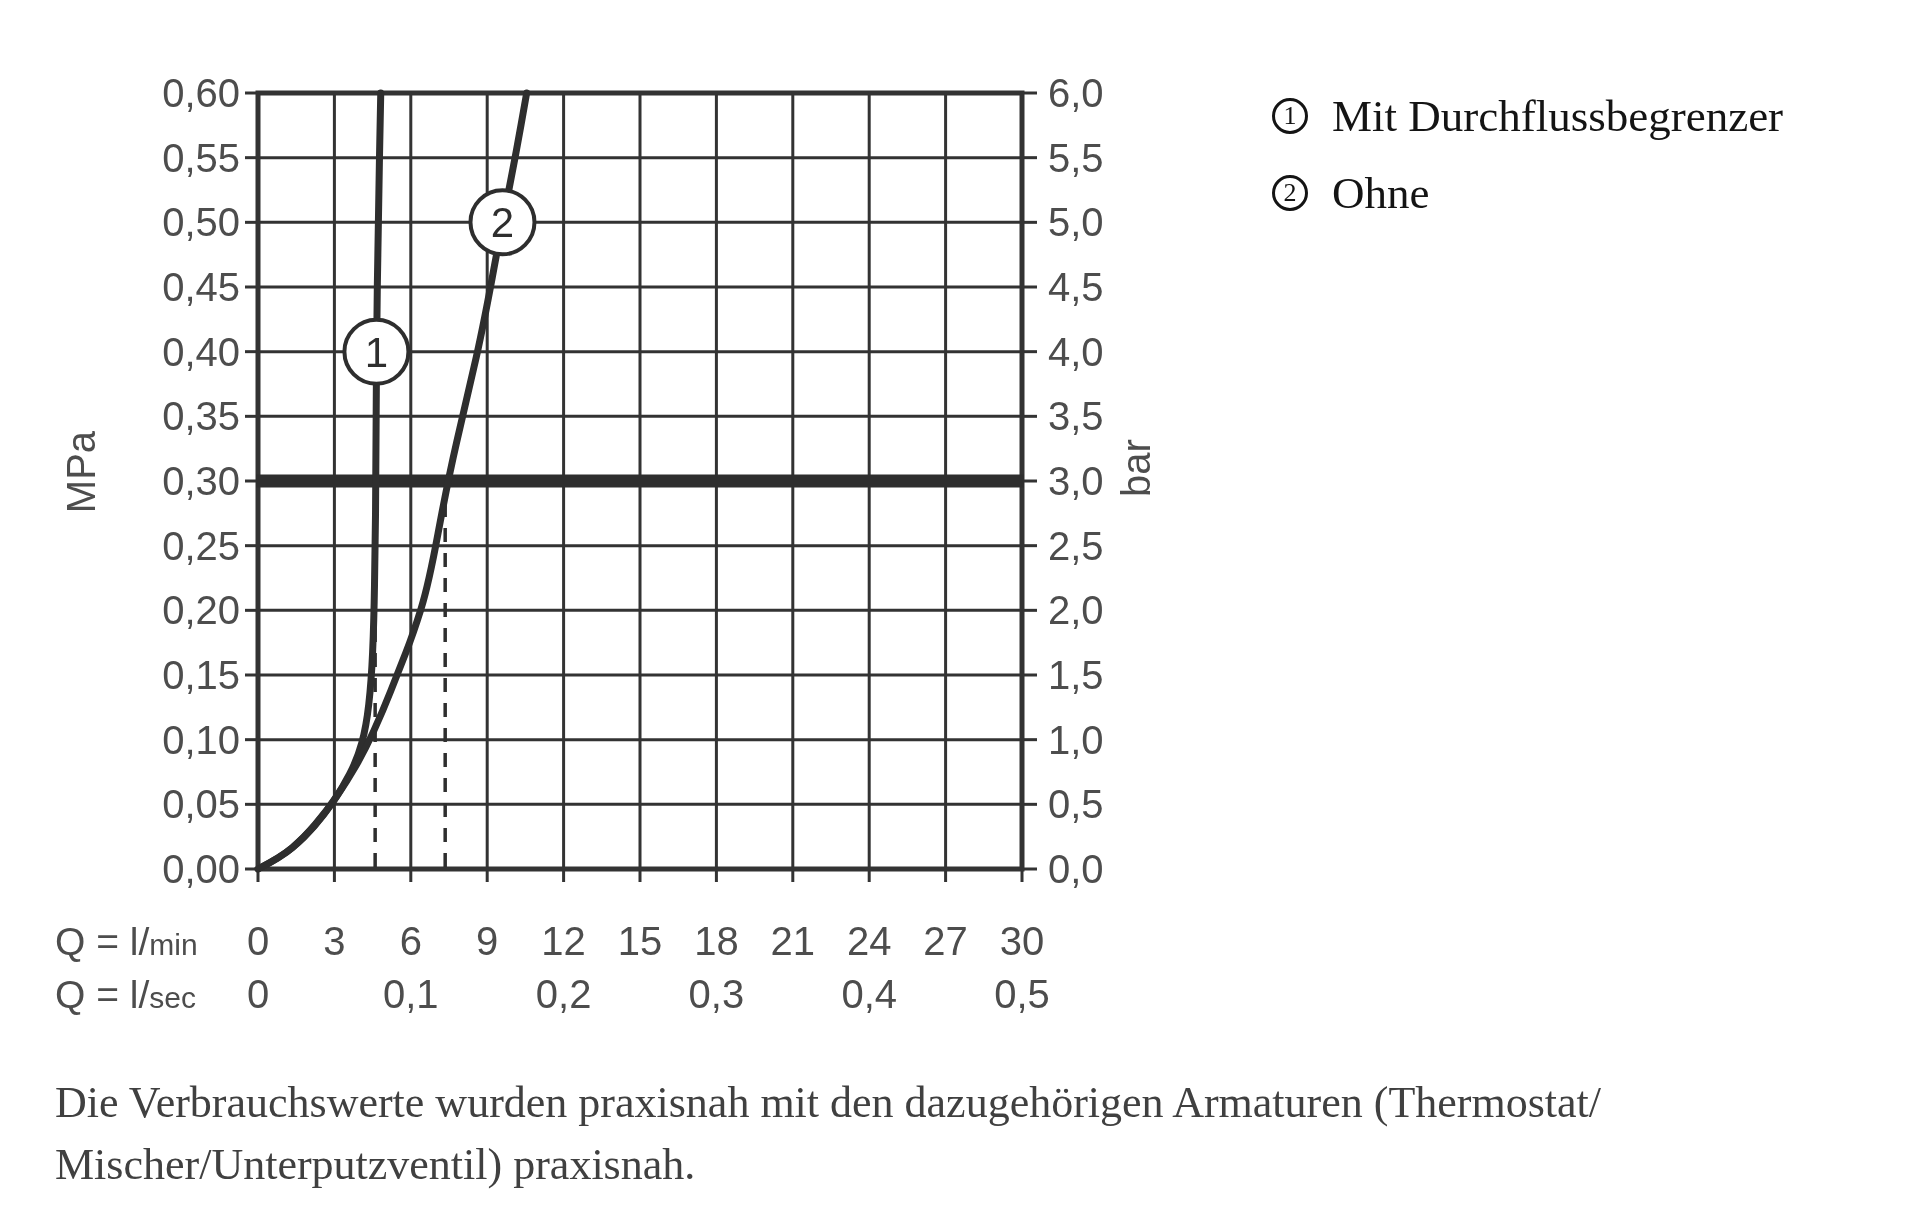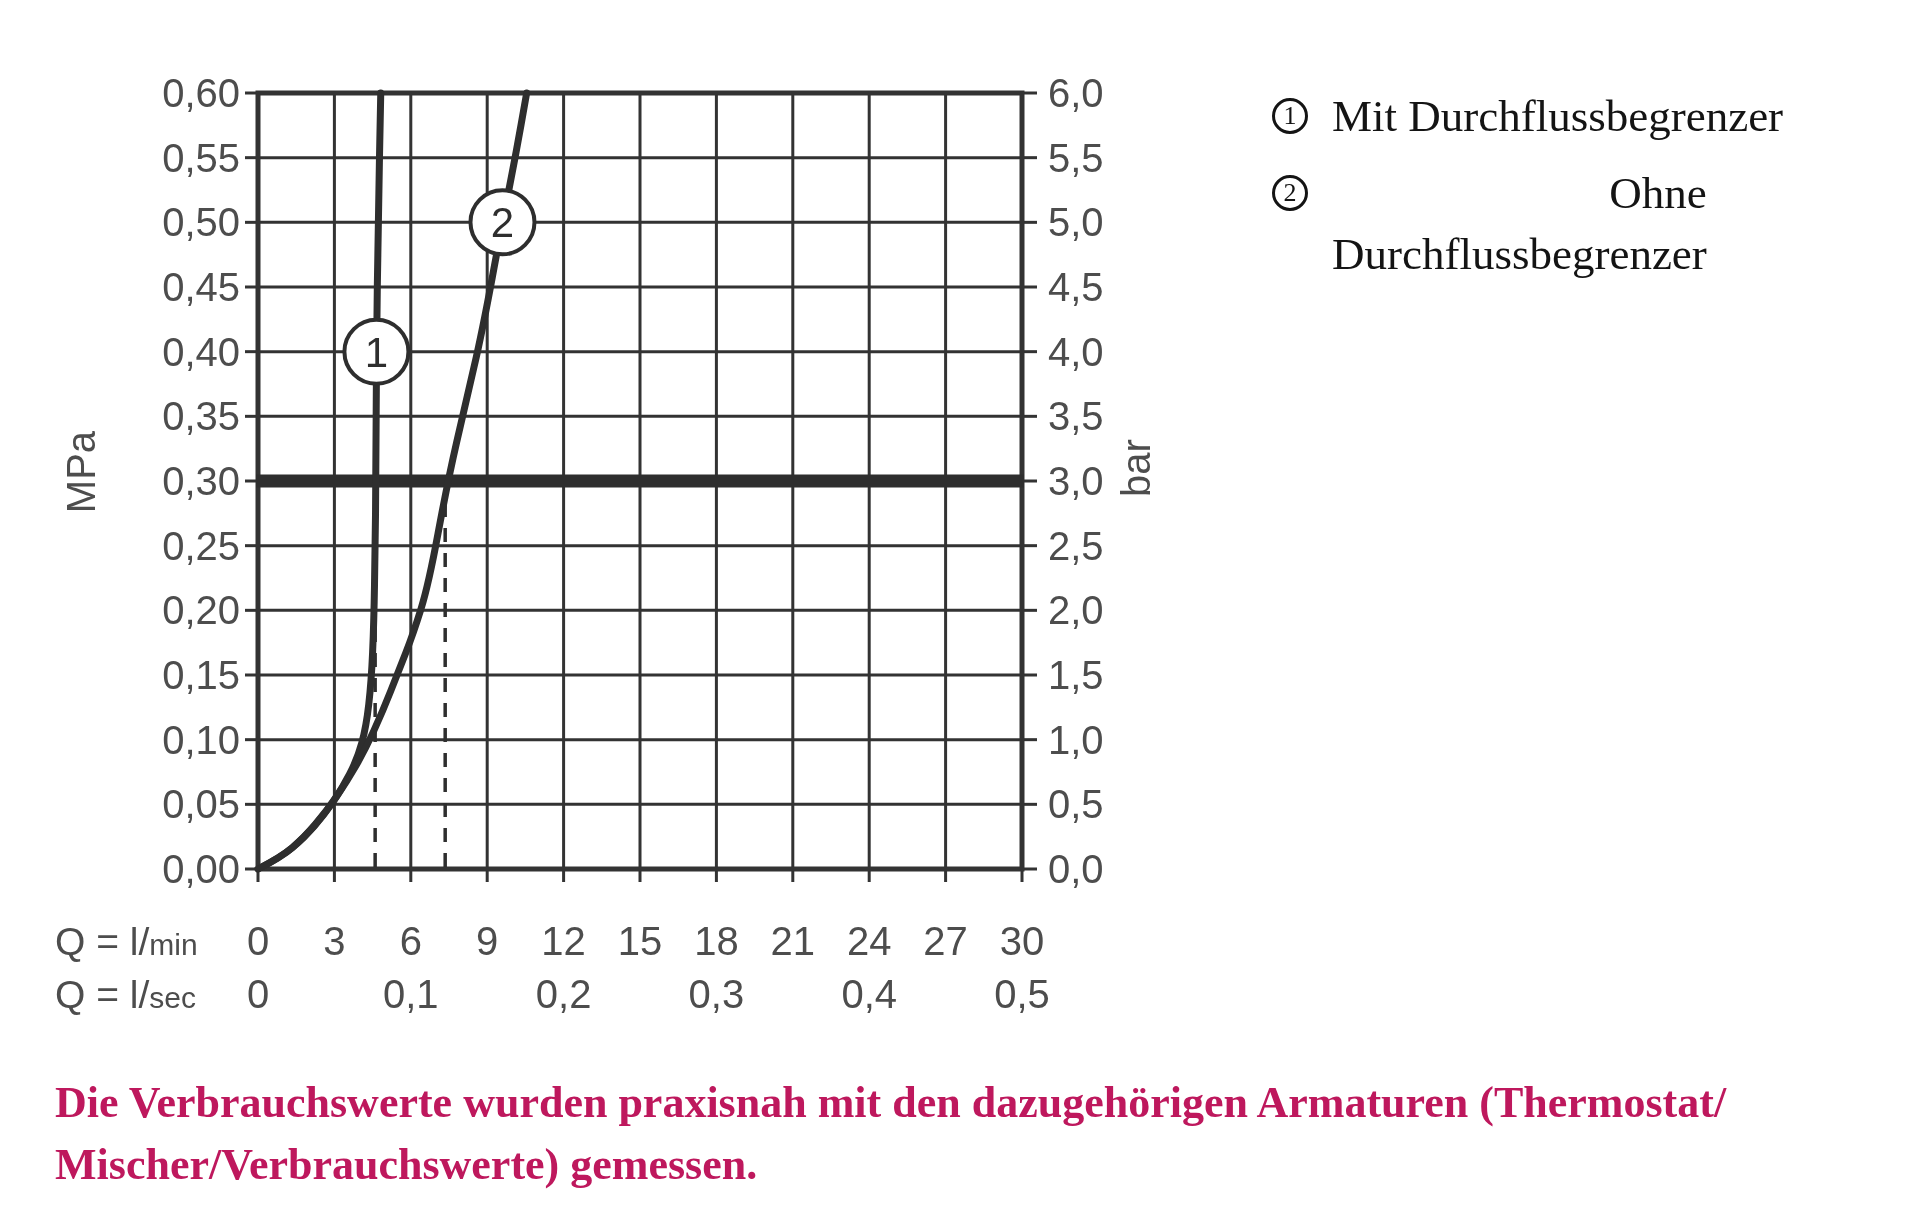--- a/index.html
+++ b/index.html
@@ -21,23 +21,22 @@
   .lsym{
     box-sizing:border-box;
     width:36px;height:36px;margin-top:12px;
     border:3px solid #141414;border-radius:50%;
     font-size:26px;line-height:30px;text-align:center;
     flex:0 0 auto;
   }
   .ltext{font-size:45px;line-height:1.36;text-align:right;}
   .caption{
     position:absolute;left:55px;top:1072px;
-    font-size:44px;line-height:1.41;color:#be185d;
+    font-size:44px;line-height:1.41;color:#404040;
     width:1760px;
-    font-weight:bold;
   }
 </style>
 </head>
 <body>
 
 <svg id="chart" width="1920" height="1060" viewBox="0 0 1920 1060">
     <line x1="258" y1="869" x2="1022" y2="869" stroke="#333333" stroke-width="3"></line>
     <line x1="258" y1="804.3333333333334" x2="1022" y2="804.3333333333334" stroke="#333333" stroke-width="3"></line>
     <line x1="258" y1="739.6666666666666" x2="1022" y2="739.6666666666666" stroke="#333333" stroke-width="3"></line>
     <line x1="258" y1="675" x2="1022" y2="675" stroke="#333333" stroke-width="3"></line>
@@ -161,21 +160,20 @@
   <div class="legend-item">
     <span class="lsym">1</span>
     <div class="ltext">
       <div>Mit Durchflussbegrenzer</div>
     </div>
   </div>
   <div class="legend-item">
     <span class="lsym">2</span>
     <div class="ltext">
       <div>Ohne</div>
-      <div>Durchflussbegrenzer</div>
     </div>
   </div>
 </div>
 
 <div class="caption">
   <div>Die Verbrauchswerte wurden praxisnah mit den dazugehörigen Armaturen (Thermostat/</div>
-  <div>Mischer/Verbrauchswerte) gemessen.</div>
+  <div>Mischer/Unterputzventil) praxisnah.</div>
 </div>
 
 </body></html>

